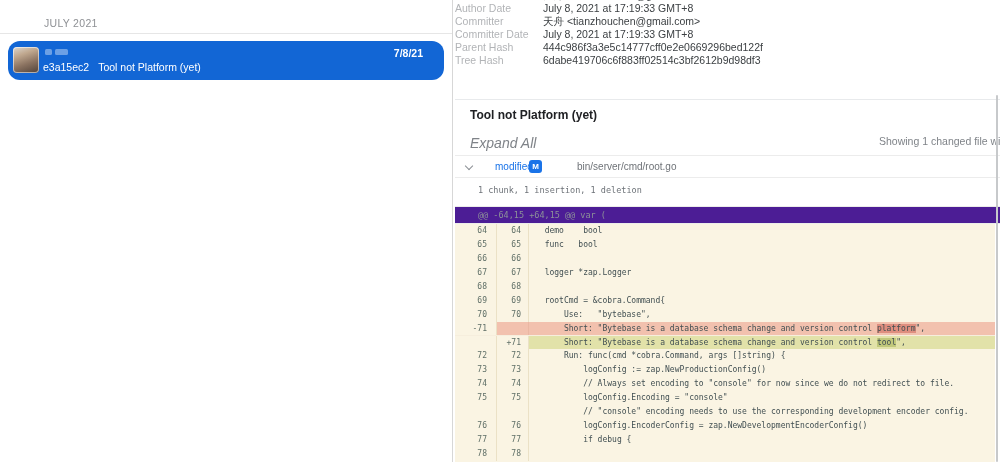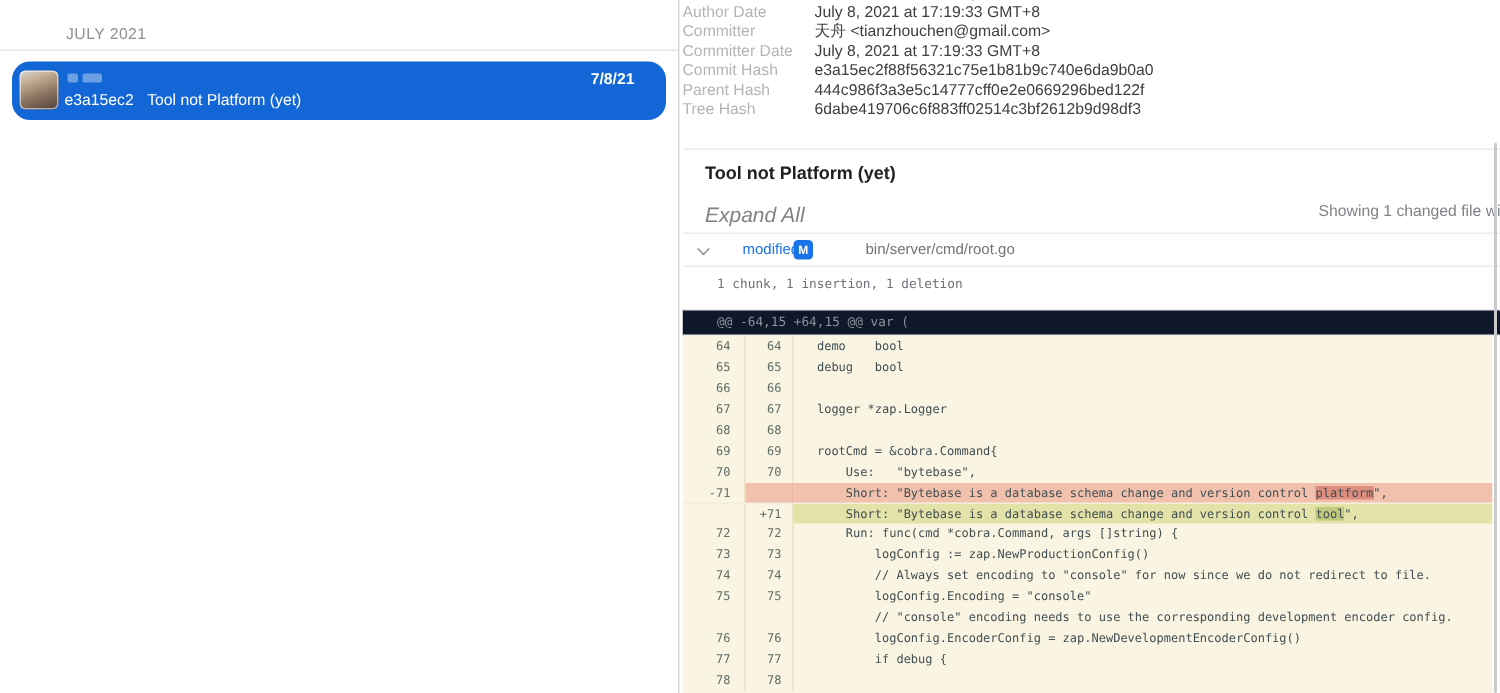--- a/index.html
+++ b/index.html
@@ -47,21 +47,21 @@
     border-top:1px solid #ececec; border-bottom:1px solid #ececec; }
   .chev { position:absolute; left:11px; top:7px; width:7px; height:7px; }
   .chev::before { content:""; position:absolute; left:0; top:0; width:5px; height:5px;
     border-right:1.4px solid #8b8f94; border-bottom:1.4px solid #8b8f94; transform:rotate(45deg); }
   .file-status { position:absolute; left:40px; top:5px; font-size:10px; color:#1a73e8; }
   .file-badge { position:absolute; left:74px; top:4px; width:13px; height:13px; border-radius:3px;
     background:#1a73e8; color:#fff; font-size:8px; font-weight:bold; text-align:center; line-height:13px; }
   .file-path { position:absolute; left:94px; top:5px; font-size:10px; color:#6f7378;margin-left:28px; }
 
   .chunk-summary { position:absolute; left:23px; top:185px; font-family:"DejaVu Sans Mono", monospace; font-size:8.5px; color:#6d7278; }
-  .hunk-header { position:absolute; left:0; top:206px; width:545px; height:18px; background:#0f172a;
+  .hunk-header { position:absolute; left:0; top:206px; width:545px; height:18px; background:#4c1d95;
     border-top:1px solid #ececea; border-bottom:1px solid #ececea;
     font-family:"DejaVu Sans Mono", monospace; font-size:8.5px; color:#8d9298; line-height:16px; padding-left:23px; }
 
   
   .diff { position:absolute; left:0; top:224px; width:540px; height:238px; background:#faf4e3; overflow:hidden; }
   .drow { display:flex; height:13.95px; line-height:13.95px; font-family:"DejaVu Sans Mono", monospace; font-size:8px; }
   .cell-old { width:42px; flex:none; text-align:right; padding-right:9px; color:#5f6f67; border-right:1px solid #ebe1c6; }
   .cell-new { width:32px; flex:none; text-align:right; padding-right:7px; color:#5f6f67; border-right:1px solid #ebe1c6; }
   .cell-code { flex:1; padding-left:6px; white-space:pre; color:#414f52; overflow:hidden; }
   .drow.deletion .cell-new, .drow.deletion .cell-code { background:#f2c1ae; }
@@ -108,24 +108,20 @@
         </div>
         <div class="meta-row">
           <div class="meta-label">Committer</div>
           <div class="meta-value">天舟 &lt;tianzhouchen@gmail.com&gt;</div>
         </div>
         <div class="meta-row">
           <div class="meta-label">Committer Date</div>
           <div class="meta-value">July 8, 2021 at 17:19:33 GMT+8</div>
         </div>
         <div class="meta-row">
-          <div class="meta-label">Commit Hash</div>
-          <div class="meta-value">e3a15ec2f88f56321c75e1b81b9c740e6da9b0a0</div>
-        </div>
-        <div class="meta-row">
           <div class="meta-label">Parent Hash</div>
           <div class="meta-value">444c986f3a3e5c14777cff0e2e0669296bed122f</div>
         </div>
         <div class="meta-row">
           <div class="meta-label">Tree Hash</div>
           <div class="meta-value">6dabe419706c6f883ff02514c3bf2612b9d98df3</div>
         </div>
       </div>
     <div class="meta-divider"></div>
 
@@ -145,21 +141,21 @@
 
     <div class="diff">
         <div class="drow context">
           <div class="cell-old">64</div>
           <div class="cell-new">64</div>
           <div class="cell-code">  demo    bool</div>
         </div>
         <div class="drow context">
           <div class="cell-old">65</div>
           <div class="cell-new">65</div>
-          <div class="cell-code">  debug   bool</div>
+          <div class="cell-code">  func   bool</div>
         </div>
         <div class="drow context">
           <div class="cell-old">66</div>
           <div class="cell-new">66</div>
           <div class="cell-code"></div>
         </div>
         <div class="drow context">
           <div class="cell-old">67</div>
           <div class="cell-new">67</div>
           <div class="cell-code">  logger *zap.Logger</div>

